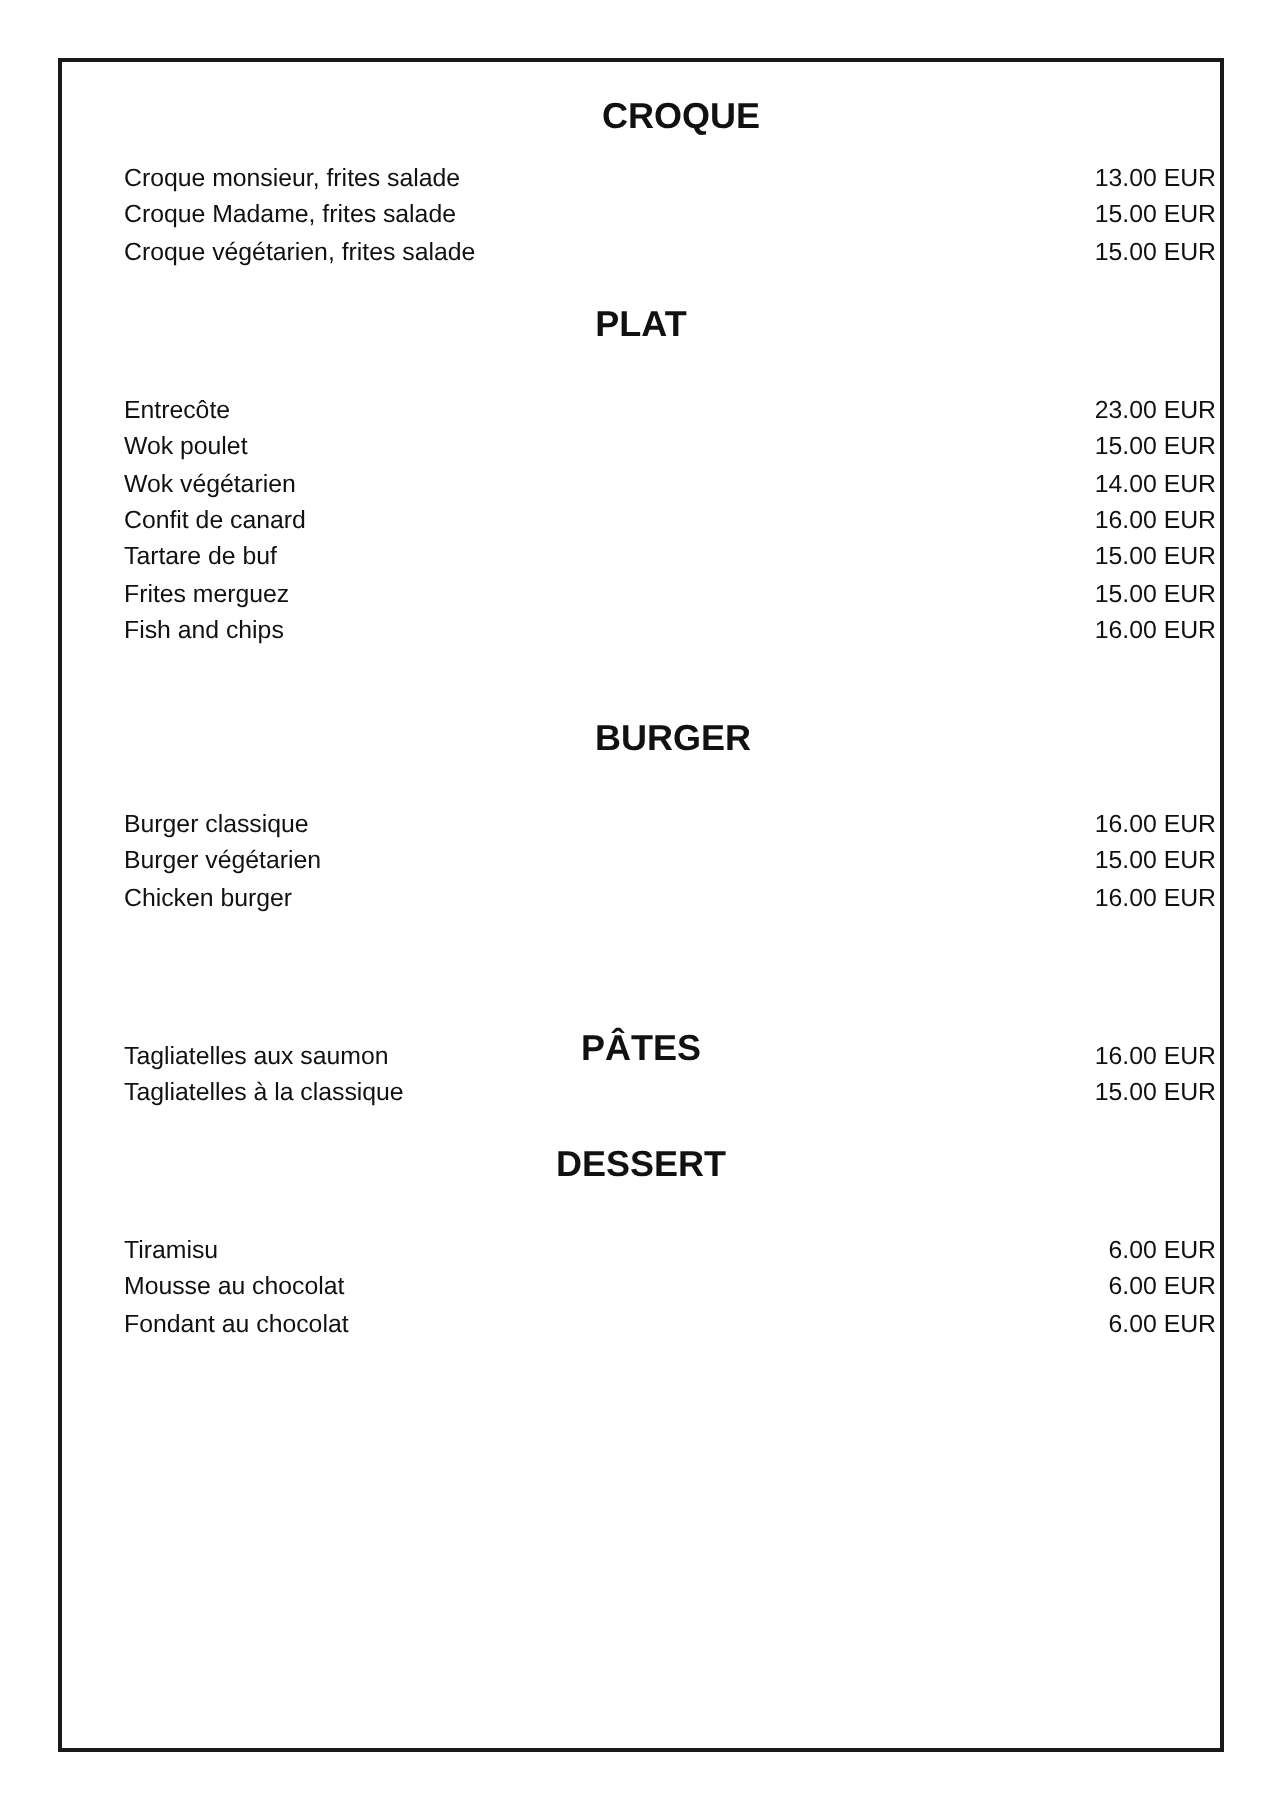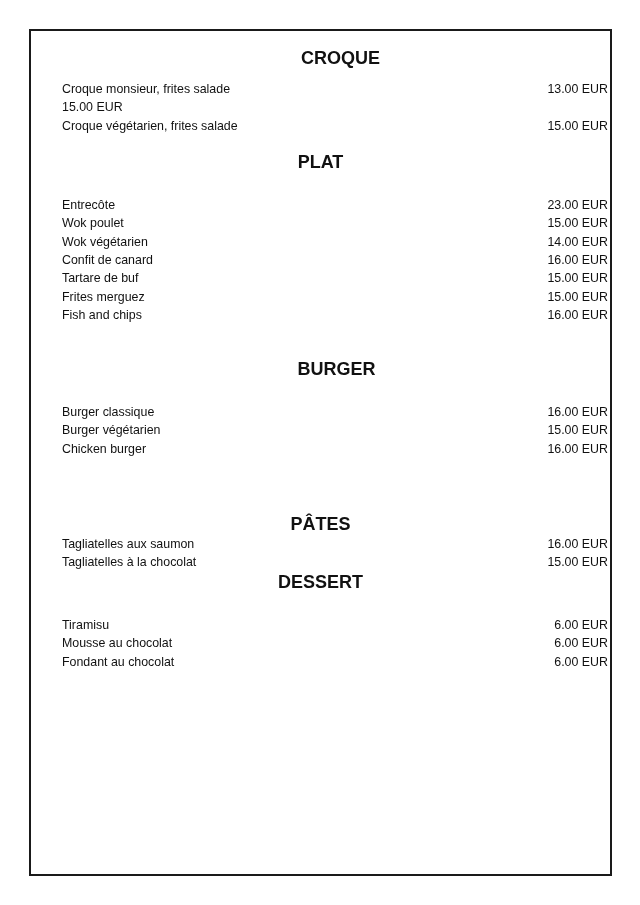--- a/index.html
+++ b/index.html
@@ -20,20 +20,21 @@
 
 <div class="frame">
 
   <div class="section-title" style="top:16px;margin-left:40px;">CROQUE</div>
   <div class="items" style="top:49px;">
     <div class="row">
         <span class="name">Croque monsieur, frites salade</span>
         <span class="price">13.00 EUR</span>
       </div>
     <div class="row">
+        <span class="name">Croque Madame, frites salade</span>
         <span class="price">15.00 EUR</span>
       </div>
     <div class="row">
         <span class="name">Croque végétarien, frites salade</span>
         <span class="price">15.00 EUR</span>
       </div>
   </div>
 
   <div class="section-title" style="top:120px;">PLAT</div>
   <div class="items" style="top:165px;">
@@ -77,27 +78,27 @@
         <span class="name">Burger végétarien</span>
         <span class="price">15.00 EUR</span>
       </div>
     <div class="row">
         <span class="name">Chicken burger</span>
         <span class="price">16.00 EUR</span>
       </div>
   </div>
 
   <div class="section-title" style="top:443px;margin-top:39px;">PÂTES</div>
-  <div class="items" style="top:504px;">
+  <div class="items" style="top:488px;">
     <div class="row">
         <span class="name">Tagliatelles aux saumon</span>
         <span class="price">16.00 EUR</span>
       </div>
     <div class="row">
-        <span class="name">Tagliatelles à la chocolat</span>
+        <span class="name">Tagliatelles à la classique</span>
         <span class="price">15.00 EUR</span>
       </div>
   </div>
 
   <div class="section-title" style="top:540px;">DESSERT</div>
   <div class="items" style="top:585px;">
     <div class="row">
         <span class="name">Tiramisu</span>
         <span class="price">6.00 EUR</span>
       </div>

